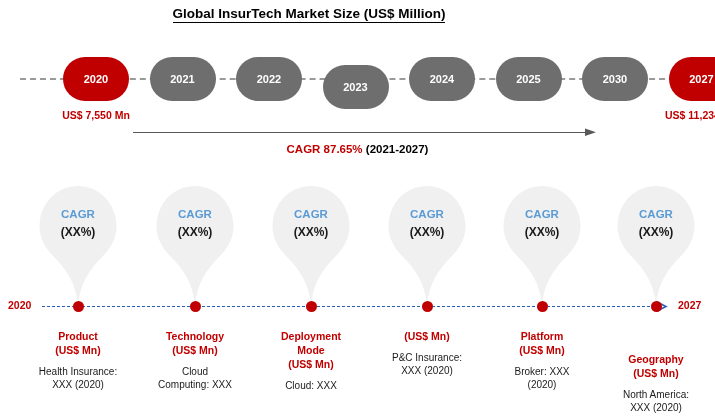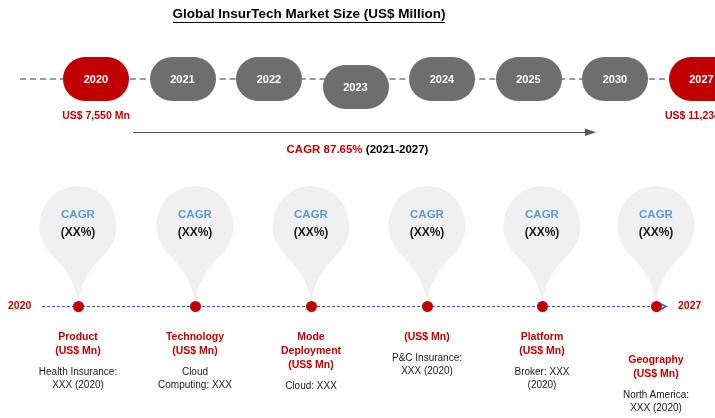--- a/index.html
+++ b/index.html
@@ -365,22 +365,22 @@
         <div>Technology</div>
         <div>(US$ Mn)</div>
       </div>
       <div class="col-sub">
         <div>Cloud</div>
         <div>Computing: XXX</div>
       </div>
     </div>
     <div class="column" style="left: 252px;">
       <div class="col-title">
+        <div>Deployment</div>
         <div>Mode</div>
-        <div>Deployment</div>
         <div>(US$ Mn)</div>
       </div>
       <div class="col-sub">
         <div>Cloud: XXX</div>
       </div>
     </div>
     <div class="column" style="left: 368px;">
       <div class="col-title">
         <div>(US$ Mn)</div>
       </div>

